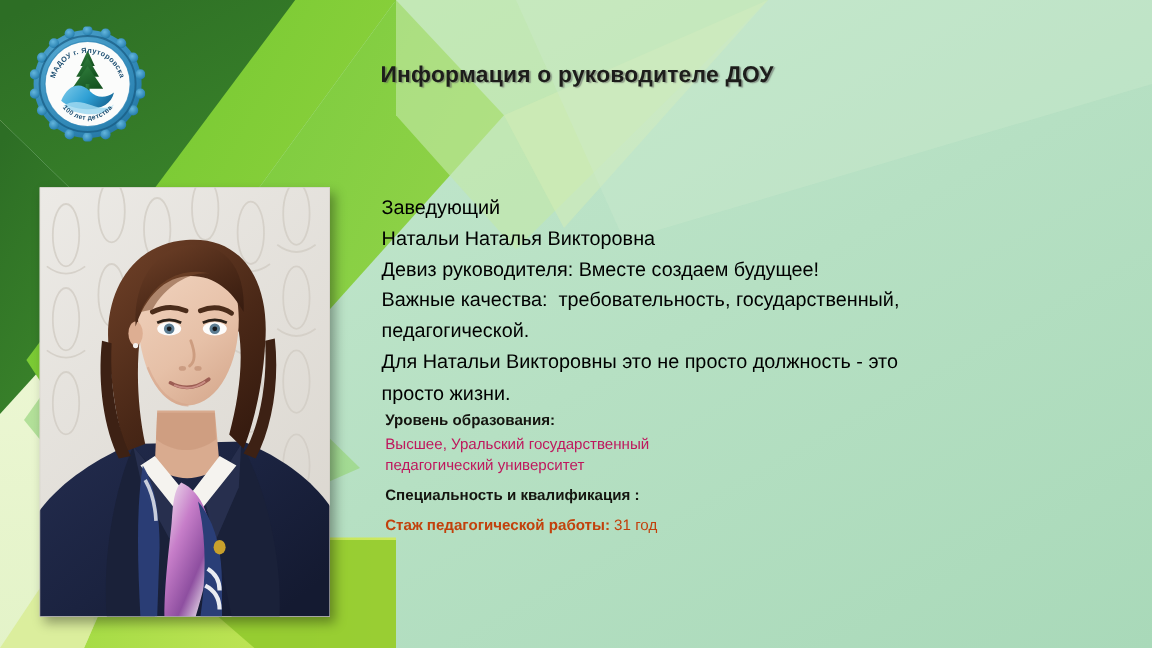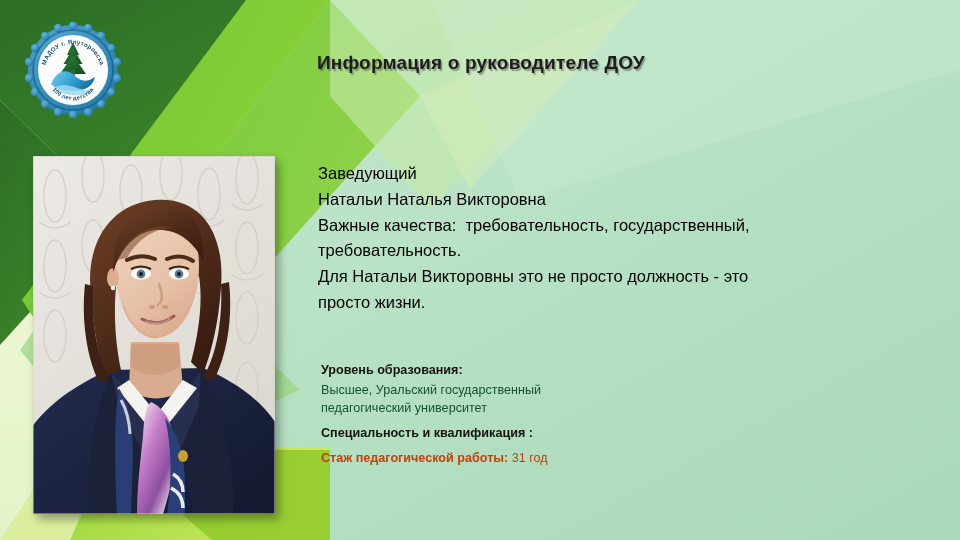--- a/index.html
+++ b/index.html
@@ -73,34 +73,33 @@
     color: #000000;
     white-space: pre-wrap;
   }
 
   
   #details-block {
     position: absolute;
     left: 321px;
     top: 341px;
     width: 430px;
-    margin-top: 20px;
   }
   .detail-head {
     font-size: 12.6px;
     font-weight: bold;
     color: #14140f;
     line-height: 19.5px;
     margin-top: 6px;
   }
   .detail-head:first-child { margin-top: 0; }
   .detail-body {
     font-size: 12.6px;
     font-weight: normal;
-    color: #14532d;
+    color: #be185d;
     line-height: 18.5px;
     white-space: pre-line;
   }
   .detail-inline {
     font-size: 12.6px;
     color: #c2410c;
     line-height: 21.5px;
     margin-top: 5px;
   }
   .detail-inline .lbl { font-weight: bold; }
@@ -353,22 +352,23 @@
       </g>
       <rect x="0" y="0" width="242" height="358" fill="none" stroke="#cfcbc4" stroke-width="1"></rect>
     </svg>
   </div>
 
   <div id="slide-title">Информация о руководителе ДОУ</div>
 
   <div id="intro-block">
     <div class="intro-line">Заведующий</div>
     <div class="intro-line">Натальи Наталья Викторовна</div>
+    <div class="intro-line">Девиз руководителя: Вместе создаем будущее!</div>
     <div class="intro-line">Важные качества:  требовательность, государственный,</div>
-    <div class="intro-line">требовательность.</div>
+    <div class="intro-line">педагогической.</div>
     <div class="intro-line">Для Натальи Викторовны это не просто должность - это</div>
     <div class="intro-line">просто жизни.</div>
   </div>
 
   <div id="details-block">
     <div class="detail-head">Уровень образования:</div>
     <div class="detail-body">Высшее, Уральский государственный
 педагогический университет</div>
 
     <div class="detail-head">Специальность и квалификация :</div>

